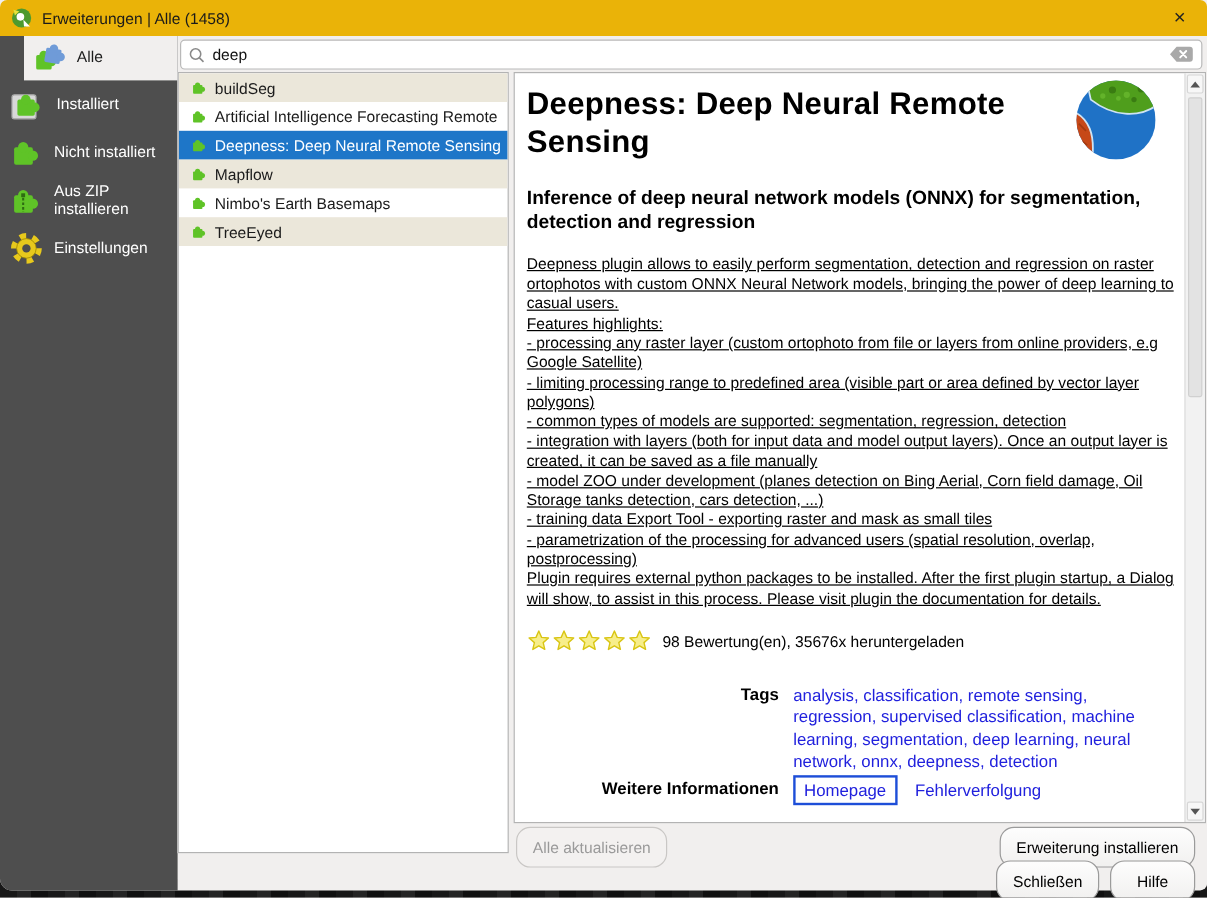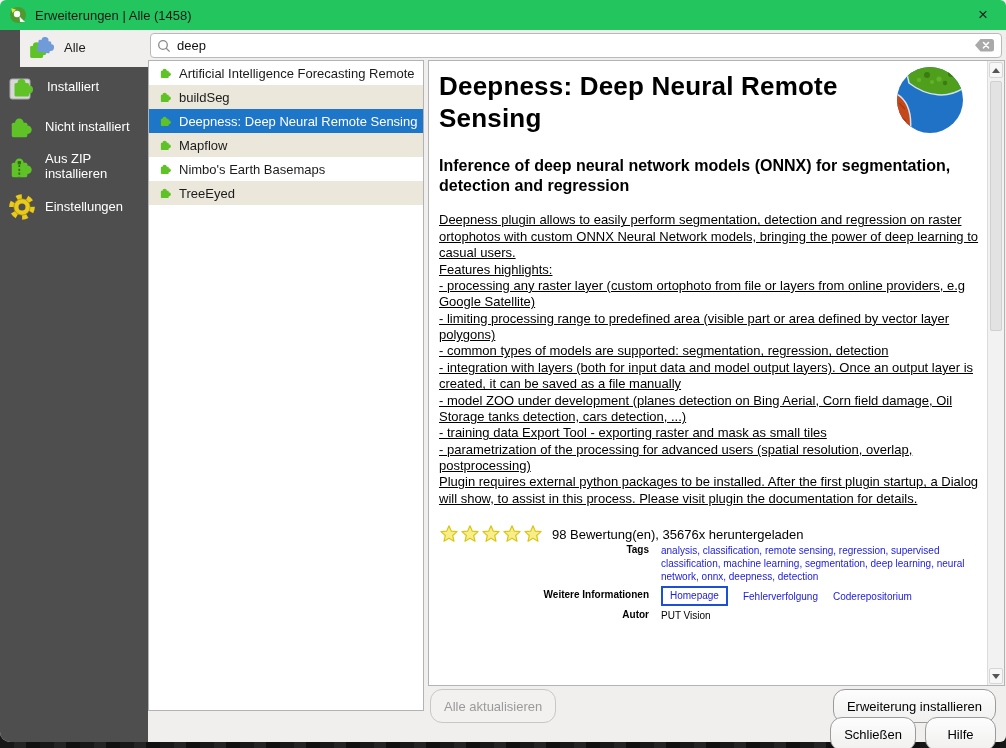--- a/index.html
+++ b/index.html
@@ -6,21 +6,21 @@
   html,body { width:1006px; height:748px; overflow:hidden;
     font-family:"Liberation Sans", sans-serif; }
   body { background:repeating-linear-gradient(90deg,#181818 0 14px,#242424 14px 26px,#101010 26px 40px); }
 
   .window { position:relative; width:1006px; height:748px; }
   .dialog { position:absolute; left:0; top:0; width:1006px; height:742px;
     background:#f1efee; border-bottom-left-radius:10px; border-bottom-right-radius:6px; }
 
   
   .titlebar { position:absolute; left:0; top:0; width:100%; height:30px;
-    background:#22c55e; display:flex; align-items:center; padding-left:9px;
+    background:#eab308; display:flex; align-items:center; padding-left:9px;
     border-top-left-radius:6px; border-top-right-radius:6px; }
   .titlebar .app-icon { width:18px; height:18px; margin-right:8px; flex:0 0 auto; }
   .titlebar .title { font-size:13px; color:#1a1a1a; }
   .close-btn { position:absolute; right:0; top:0; width:46px; height:30px;
     display:flex; align-items:center; justify-content:center;
     font-size:17px; color:#222; cursor:pointer; }
 
   
   .sidebar { position:absolute; left:0; top:30px; width:148px; height:712px;
     background:#4e4e4e; border-bottom-left-radius:10px; padding-top:0; }
@@ -56,21 +56,21 @@
     max-width:478px; margin-top:2px; letter-spacing:0.2px; }
   h2.plg-sub { font-size:16px; font-weight:bold; color:#000; line-height:1.25;
     max-width:530px; margin-top:22px; }
   .plg-desc { font-size:13px; color:#000; line-height:1.26; margin-top:16px;
     max-width:552px; white-space:pre-line;text-decoration:underline; }
   .rating-row { display:flex; align-items:center; gap:4px; margin-top:17px; }
   .rating-row .stars { display:flex; gap:1px; }
   .rating-text { font-size:13px; color:#000; margin-left:5px; }
 
   .meta-table { display:grid; grid-template-columns:210px 1fr; column-gap:12px;
-    row-gap:6px; font-size:10px; align-items:start; }
+    row-gap:6px; margin-top:26px; font-size:14px; align-items:start; }
   .meta-label { font-weight:bold; text-align:right; color:#000; }
   .meta-value { color:#000; max-width:340px; line-height:1.3; }
   .tags-text { color:#2121dd; }
   .link { color:#2121dd; cursor:pointer; }
   .links-row { display:flex; gap:15px; align-items:center; flex-wrap:wrap; }
   .hl-red { border:2px solid #1d4ed8; padding:1px 7px 2px 7px; margin:-3px 0; display:inline-block; }
 
   
   .scrollbar { position:absolute; right:0; top:0; bottom:0; width:17px;
     background:#f2f2f2; border-left:1px solid #dcdcdc; }
@@ -179,35 +179,35 @@
         <line x1="9.2" y1="9.2" x2="12.6" y2="12.6" stroke="#8a8a8a" stroke-width="1.3"></line>
       </svg>
       <input type="text" value="deep" style="">
       <svg class="clear-icon" width="21" height="15" viewBox="0 0 21 15">
         <path d="M6.5 1 H17.5 a2.5 2.5 0 0 1 2.5 2.5 V11 a2.5 2.5 0 0 1 -2.5 2.5 H6.5 L1 7.3 Z" fill="#a9a9a9"></path>
         <path d="M9.5 4.5 L14.5 9.8 M14.5 4.5 L9.5 9.8" stroke="#ffffff" stroke-width="1.6" stroke-linecap="round"></path>
       </svg>
     </div>
 
     <div class="plugin-list">
+      <div class="row alt">
+        <svg width="14" height="14" viewBox="0 0 26 26">
+            <g color="#5fc327">
+              <use href="#puzzle" width="26" height="26"></use>
+            </g>
+          </svg>
+        <span>buildSeg</span>
+      </div>
       <div class="row">
         <svg width="14" height="14" viewBox="0 0 26 26">
             <g color="#5fc327">
               <use href="#puzzle" width="26" height="26"></use>
             </g>
           </svg>
         <span>Artificial Intelligence Forecasting Remote</span>
-      </div>
-      <div class="row alt">
-        <svg width="14" height="14" viewBox="0 0 26 26">
-            <g color="#5fc327">
-              <use href="#puzzle" width="26" height="26"></use>
-            </g>
-          </svg>
-        <span>buildSeg</span>
       </div>
       <div class="row selected">
         <svg width="14" height="14" viewBox="0 0 26 26">
             <g color="#5fc327">
               <use href="#puzzle" width="26" height="26"></use>
             </g>
           </svg>
         <span>Deepness: Deep Neural Remote Sensing</span>
       </div>
       <div class="row alt">

